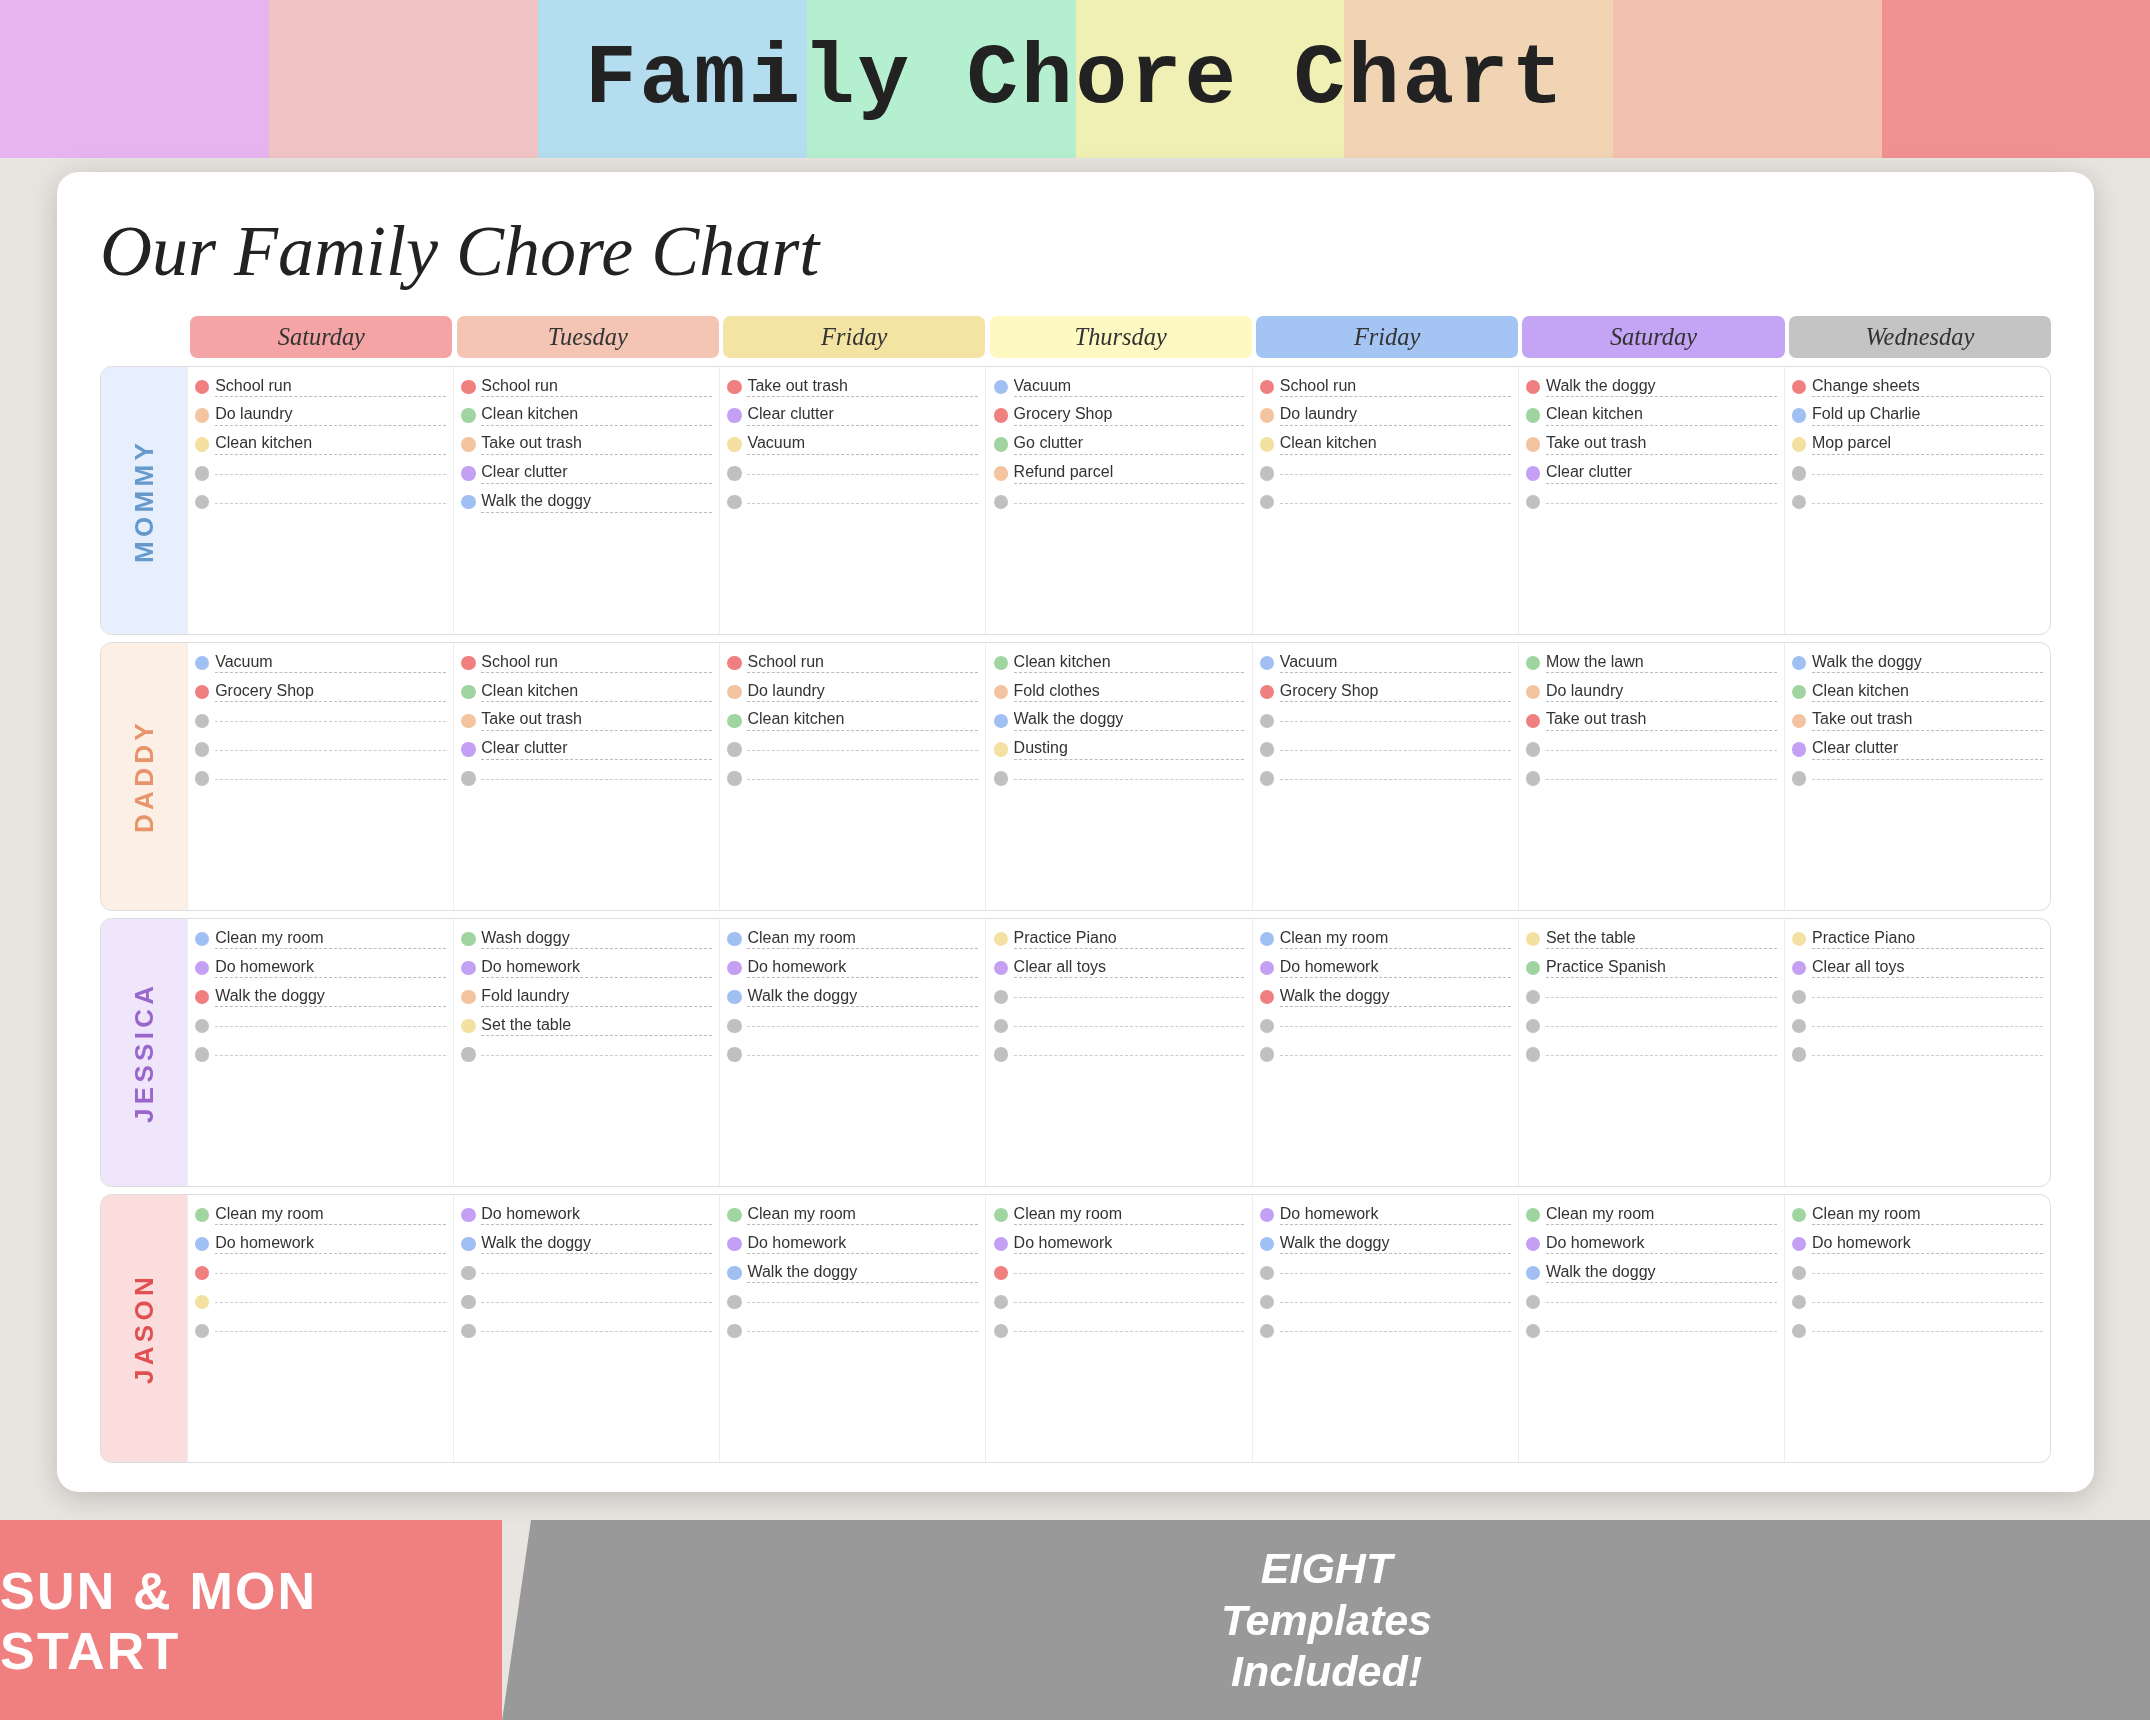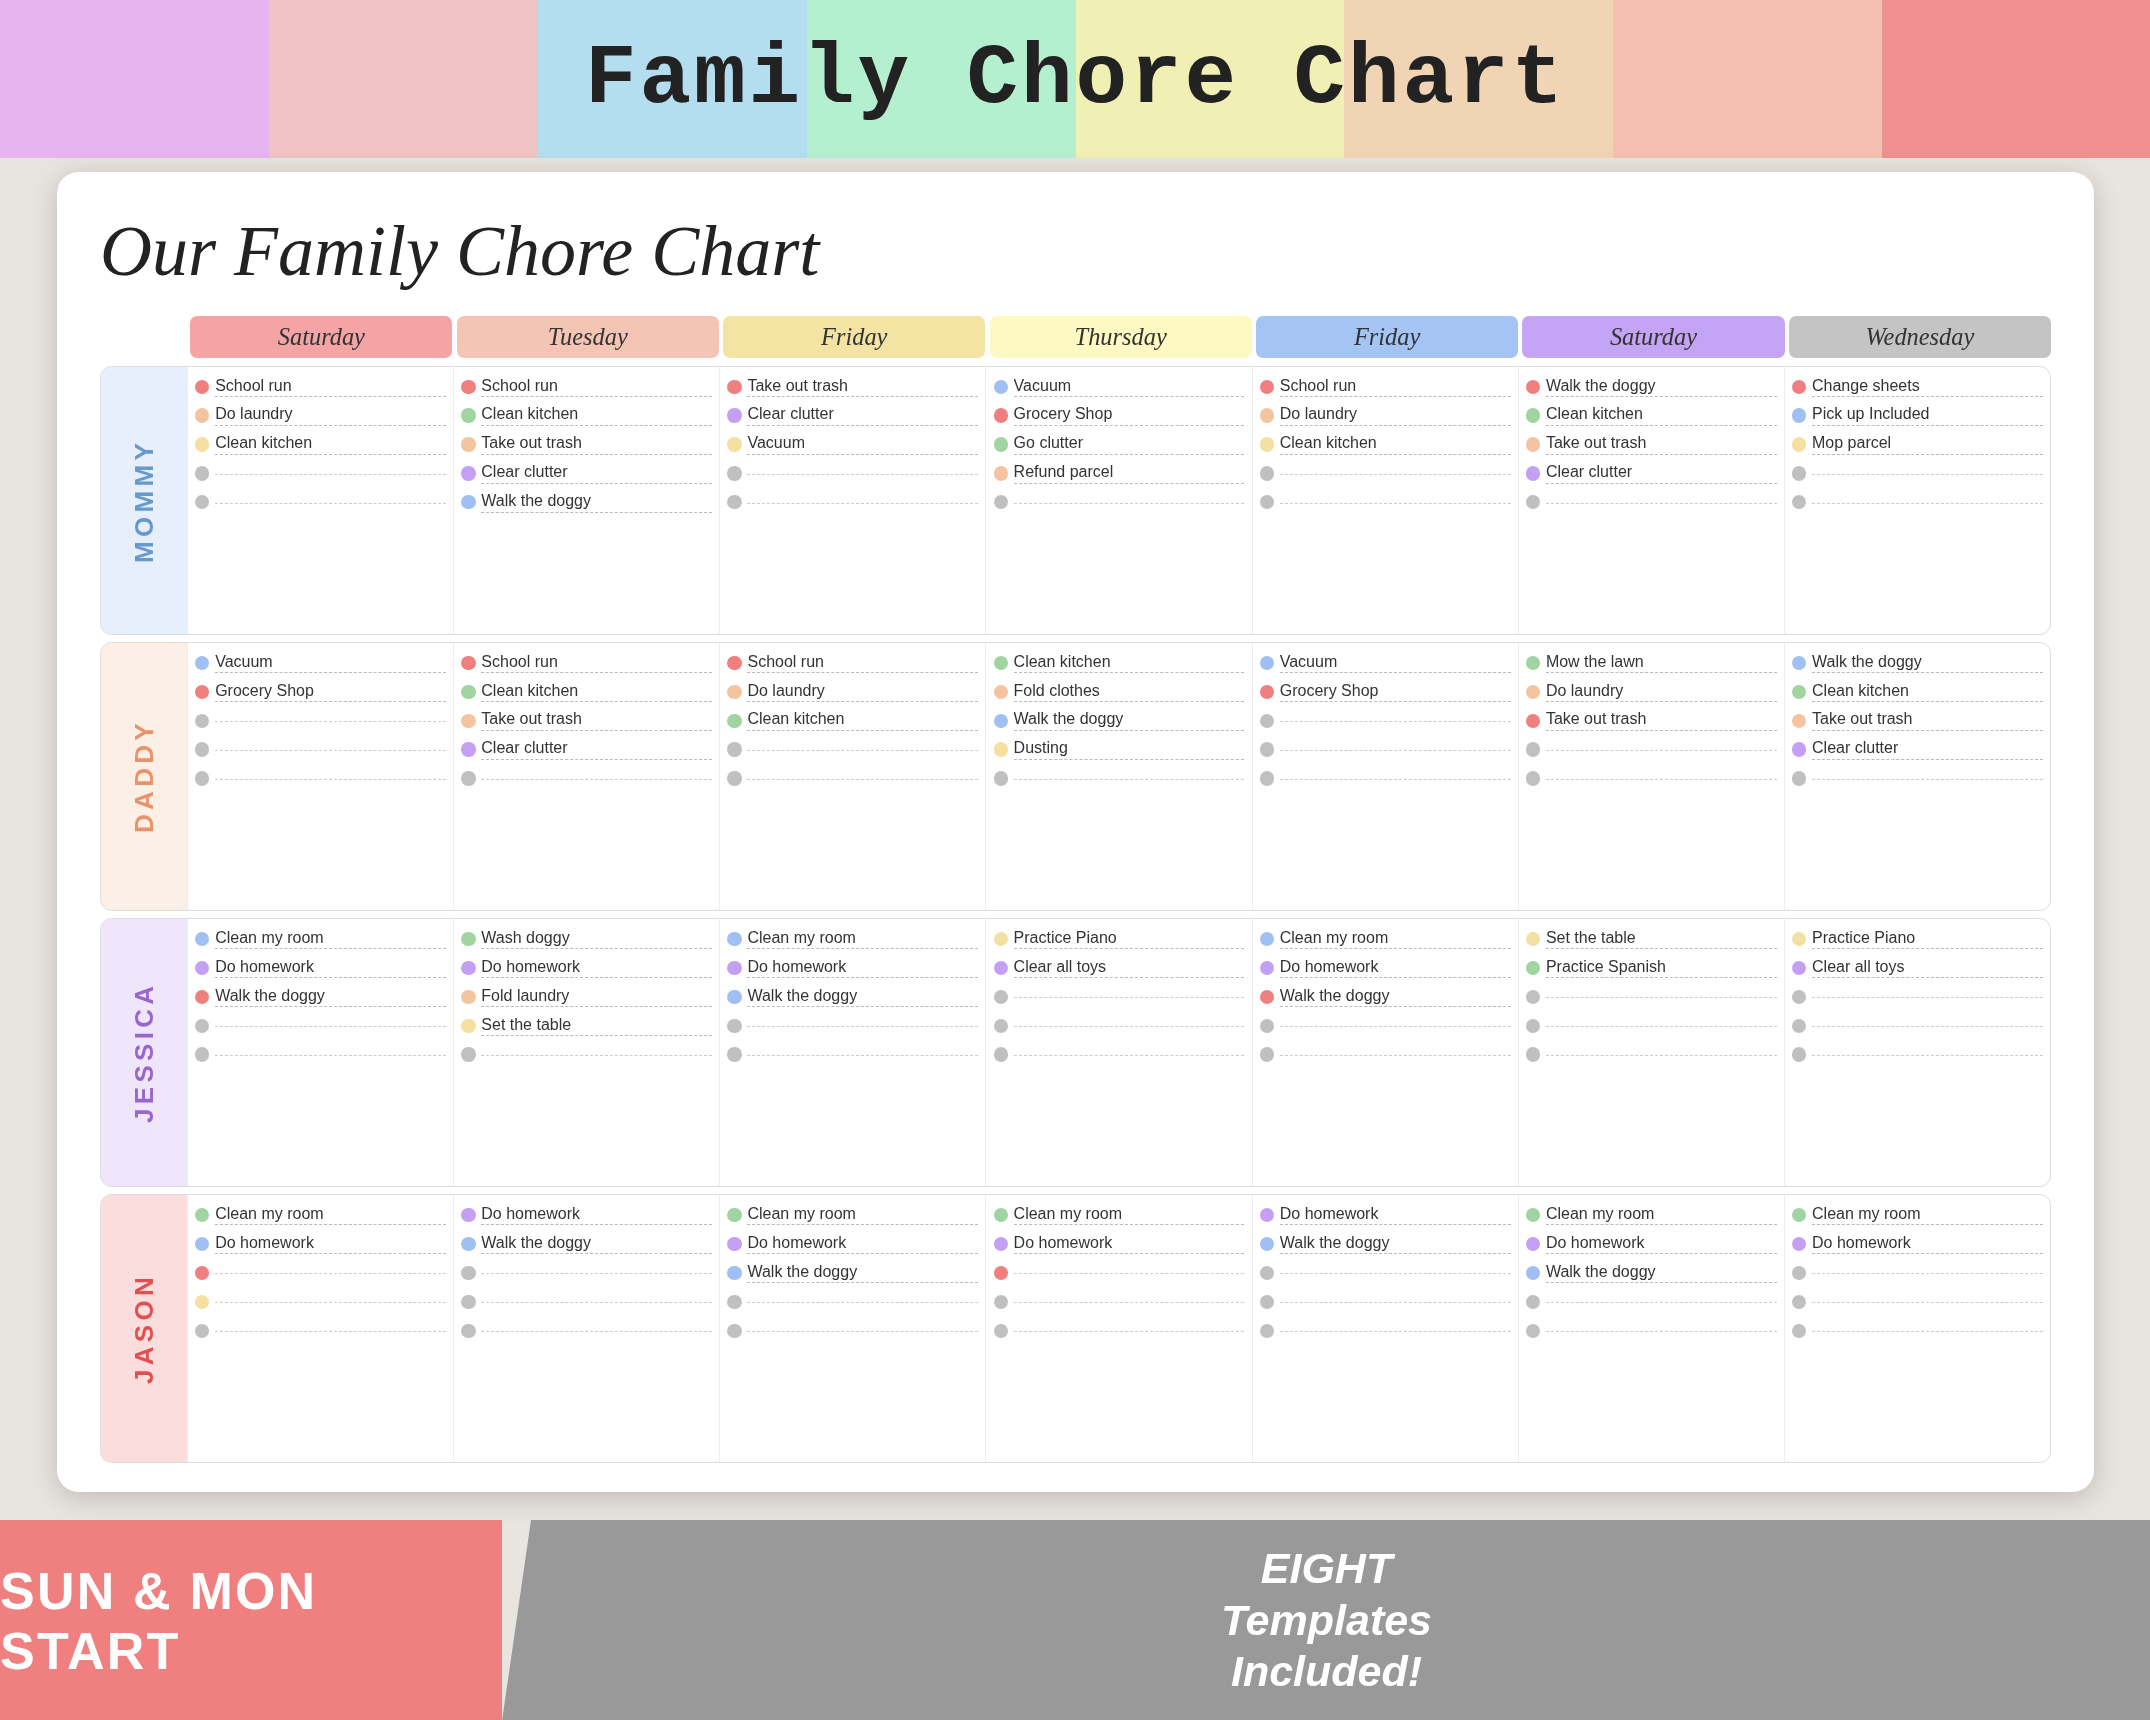--- a/index.html
+++ b/index.html
@@ -371,21 +371,21 @@
             <span class="chore-text" style="border-bottom: 0.7px dashed rgb(204, 204, 204); min-width: 57px;"></span>
           </div>
         </div>
         <div class="day-col">
           <div class="chore-item">
             <div class="chore-dot" style="background: rgb(240, 128, 128);"></div>
             <span class="chore-text">Change sheets</span>
           </div>
           <div class="chore-item">
             <div class="chore-dot" style="background: rgb(160, 192, 244);"></div>
-            <span class="chore-text">Pick up Included</span>
+            <span class="chore-text">Fold up Charlie</span>
           </div>
           <div class="chore-item">
             <div class="chore-dot" style="background: rgb(244, 224, 160);"></div>
             <span class="chore-text">Mop parcel</span>
           </div>
           <div class="chore-item">
             <div class="chore-dot" style="background: rgb(192, 192, 192);"></div>
             <span class="chore-text" style="border-bottom: 0.7px dashed rgb(204, 204, 204); min-width: 57px;"></span>
           </div>
           <div class="chore-item">

